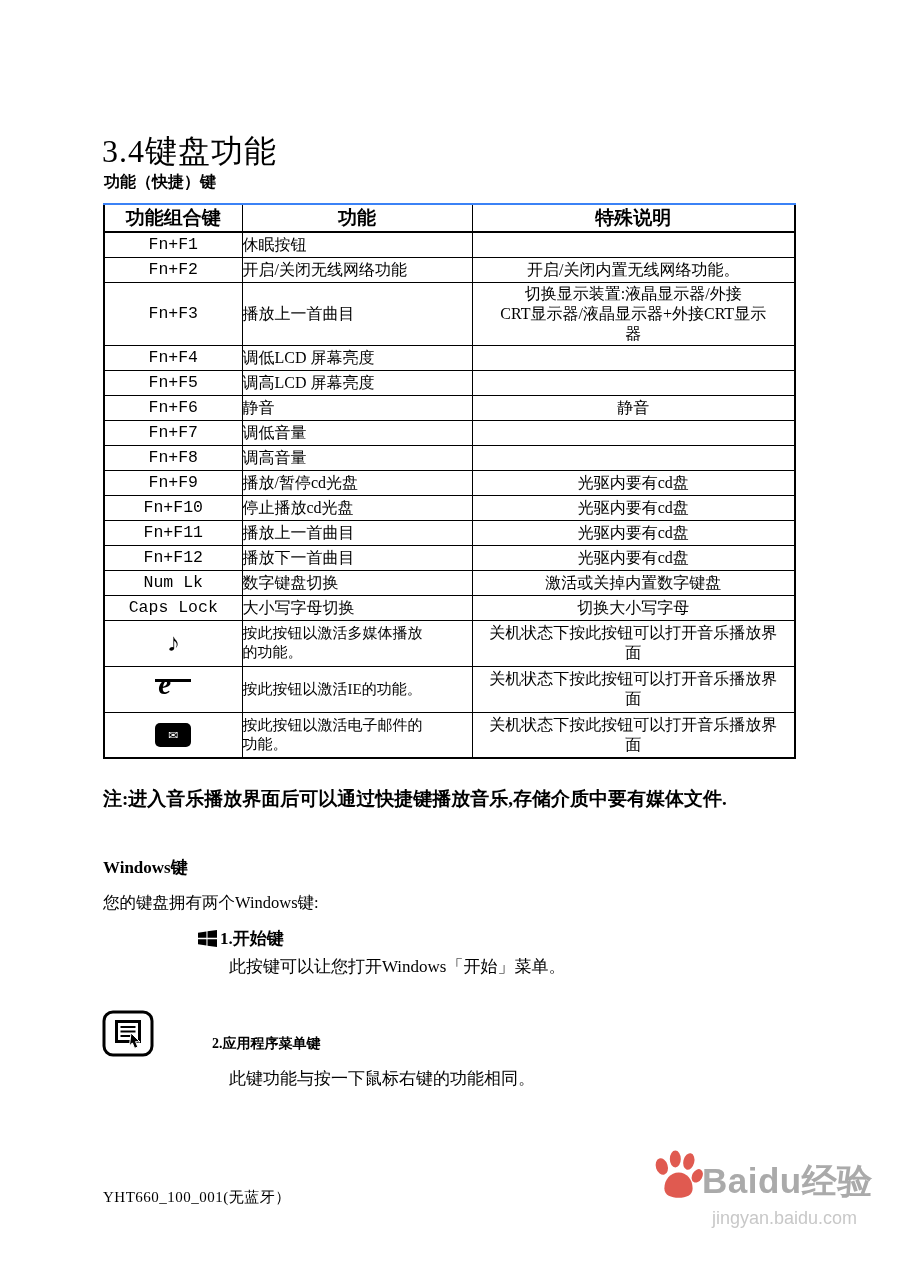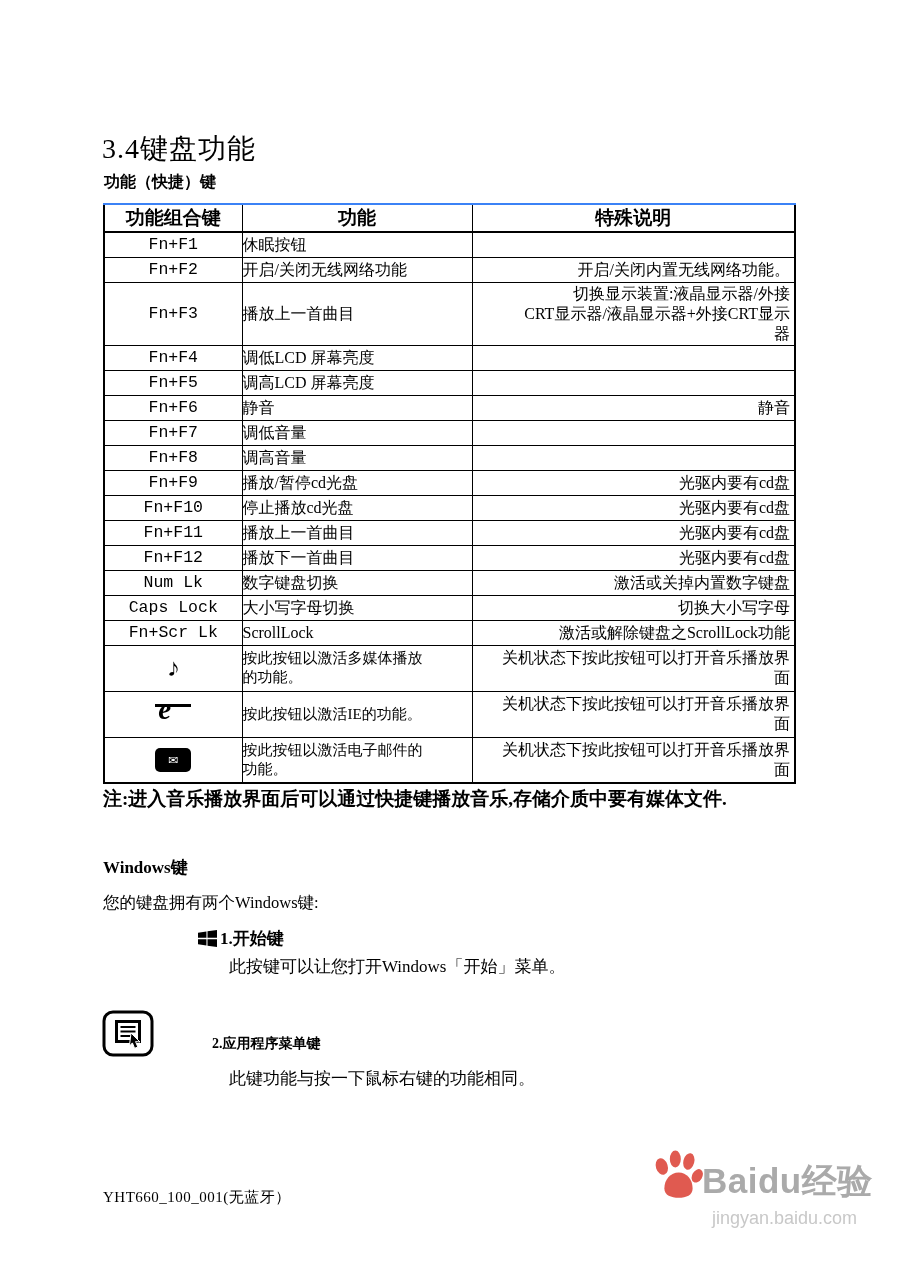--- a/index.html
+++ b/index.html
@@ -6,21 +6,21 @@
   html,body { width:900px; height:1280px; }
   body {
     background:#ffffff;
     font-family:"Liberation Serif","DejaVu Serif",serif;
     color:#000;
     position:relative;
     overflow:hidden;
   }
   .page { position:absolute; inset:0; background:#fff; }
 
-  .doc-title { position:absolute; left:102px; top:130px; font-size:28px; font-weight:normal; letter-spacing:1px; }
+  .doc-title { position:absolute; left:102px; top:130px; font-size:32px; font-weight:normal; letter-spacing:1px; }
   .doc-subtitle { position:absolute; left:104px; top:172px; font-size:16px; font-weight:bold; }
 
   .kb-table {
     position:absolute; left:103px; top:203px; width:691px;
     border-collapse:collapse; table-layout:fixed;
     border:2px solid #000;
   }
   .kb-table col.c1 { width:138px; }
   .kb-table col.c2 { width:230px; }
   .kb-table col.c3 { width:323px; }
@@ -30,21 +30,21 @@
     border-top:2px solid #3b82f6; border-bottom:2px solid #000;
   }
   .kb-table td { height:25px; font-size:16px; }
   td.col-key {
     text-align:center;
     font-family:"Liberation Mono","DejaVu Sans Mono",monospace;
     font-size:16.5px;
   }
   td.col-func { white-space:pre-wrap; line-height:1.25; }
   td.col-func.small { font-size:15px; }
-  td.col-note { text-align:right; padding:1px 4px; white-space:pre-wrap; line-height:1.25; }
+  td.col-note { text-align:center; padding:1px 4px; white-space:pre-wrap; line-height:1.25; }
   tr.row-icon td { height:46px; }
 
   
   .icon-music { font-size:26px; font-weight:bold; line-height:1; display:inline-block; transform:translateY(1px); }
   .icon-ie { position:relative; display:inline-block; width:36px; height:30px; }
   .icon-ie .ie-e {
     position:absolute; left:3px; top:-2px;
     font-family:"Liberation Serif",serif; font-style:italic; font-weight:bold; font-size:29px; line-height:1;
   }
   .icon-ie::before { content:""; position:absolute; left:0; top:7px; width:36px; height:3px; background:#000; }
@@ -170,25 +170,20 @@
         <tr>
           <td class="col-key">Num Lk</td>
           <td class="col-func">数字键盘切换</td>
           <td class="col-note">激活或关掉内置数字键盘</td>
         </tr>
         <tr>
           <td class="col-key">Caps Lock</td>
           <td class="col-func">大小写字母切换</td>
           <td class="col-note">切换大小写字母</td>
         </tr>
-        <tr>
-          <td class="col-key">Fn+Scr Lk</td>
-          <td class="col-func">ScrollLock</td>
-          <td class="col-note">激活或解除键盘之ScrollLock功能</td>
-        </tr>
         <tr class="row-icon">
           <td class="col-key"><span class="icon-music">♪</span></td>
           <td class="col-func small">按此按钮以激活多媒体播放
 的功能。</td>
           <td class="col-note">关机状态下按此按钮可以打开音乐播放界
 面</td>
         </tr>
         <tr class="row-icon">
           <td class="col-key"><span class="icon-ie"><span class="ie-e">e</span></span></td>
           <td class="col-func small">按此按钮以激活IE的功能。</td>

